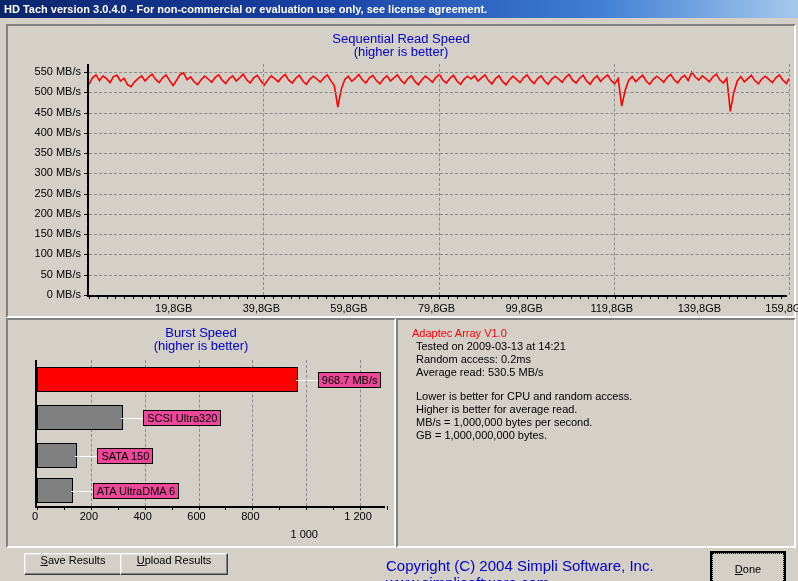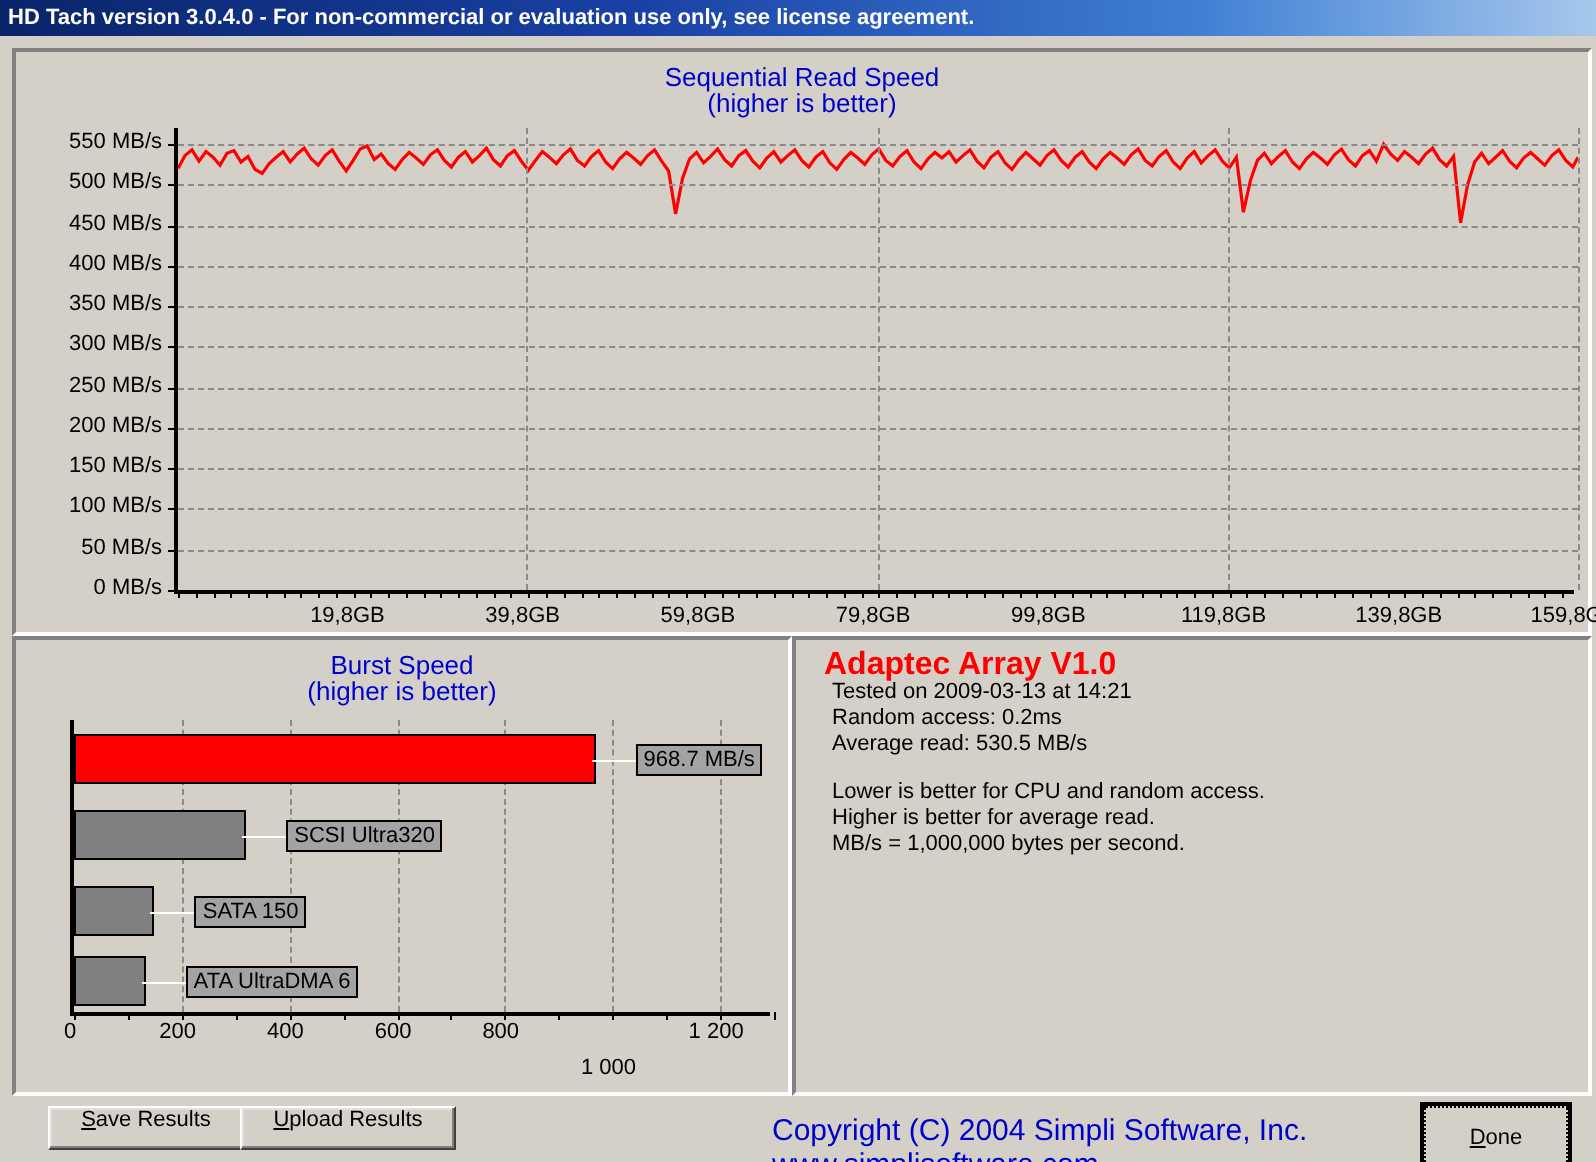--- a/index.html
+++ b/index.html
@@ -74,27 +74,27 @@
   .bminor{position:absolute;top:146px;height:4px;width:0;border-left:1px solid #000;}
   .bxlab{position:absolute;top:190px;font-size:11px;text-align:center;width:60px;}
   .bar{
     position:absolute;height:25px;box-sizing:border-box;
     border:1px solid #000;
   }
   .bar.red{background:#ff0000;}
   .bar.grey{background:#808080;}
   .leader{position:absolute;height:0;border-top:1px solid #ffffff;}
   .callout{
-    position:absolute;background:#a3a3a3;border:1px solid #000;
+    position:absolute;background:#ec4899;border:1px solid #000;
     font-size:11px;padding:1px 3px;white-space:nowrap;line-height:12px;
   }
 
   
   #info-inner{position:absolute;left:14px;top:6px;width:370px;}
-  .info-head{color:#ff0000;font-weight:bold;font-size:16px;line-height:14px;}
+  .info-head{color:#ff0000;font-weight:normal;font-size:11px;line-height:14px;}
   .info-line{font-size:11px;line-height:13px;padding-left:4px;}
   .info-gap{height:11px;}
 
   
   .btn{
     position:absolute;height:22px;
     background:#d4d0c8;
     border-top:1px solid #ffffff;
     border-left:1px solid #ffffff;
     border-right:1px solid #404040;
@@ -316,20 +316,21 @@
   <div class="panel" id="info-panel">
     <div id="info-inner">
       <div class="info-head">Adaptec Array V1.0</div>
       <div class="info-line">Tested on 2009-03-13 at 14:21</div>
       <div class="info-line">Random access: 0.2ms</div>
       <div class="info-line">Average read: 530.5 MB/s</div>
       <div class="info-gap"></div>
       <div class="info-line">Lower is better for CPU and random access.</div>
       <div class="info-line">Higher is better for average read.</div>
       <div class="info-line">MB/s = 1,000,000 bytes per second.</div>
+      <div class="info-line">GB = 1,000,000,000 bytes.</div>
     </div>
   </div>
 
   <button class="btn" id="btn-save" style="left:24px;top:553px;width:98px;">
     <span><u>S</u>ave Results</span>
   </button>
   <button class="btn" id="btn-upload" style="left:120px;top:553px;width:108px;">
     <span><u>U</u>pload Results</span>
   </button>
 

